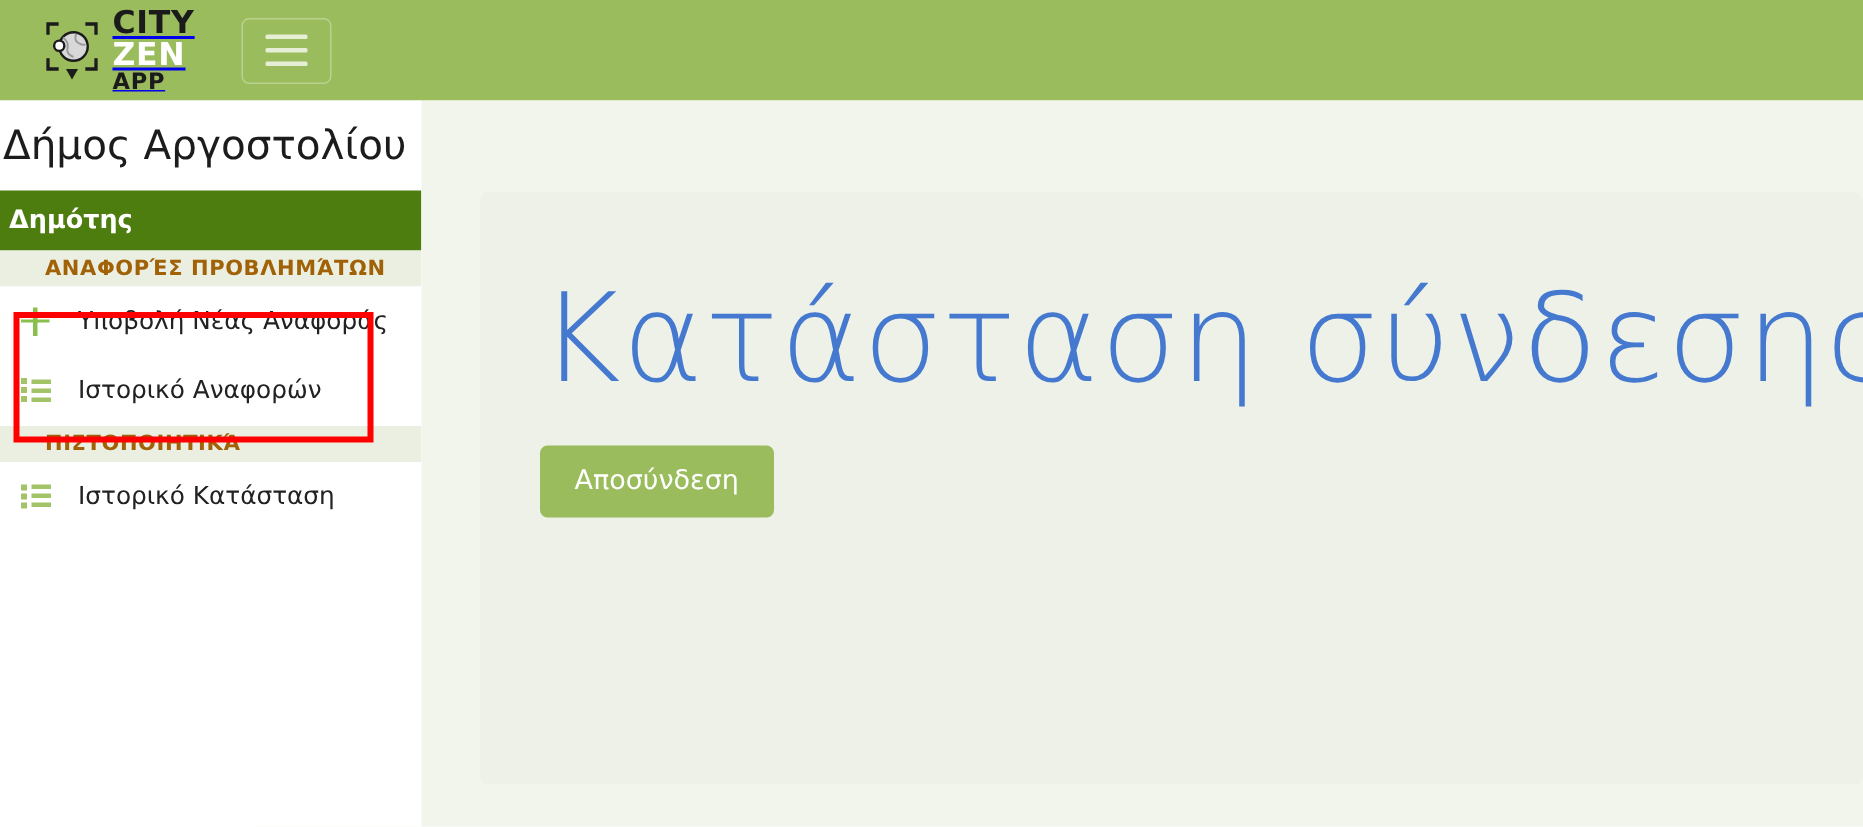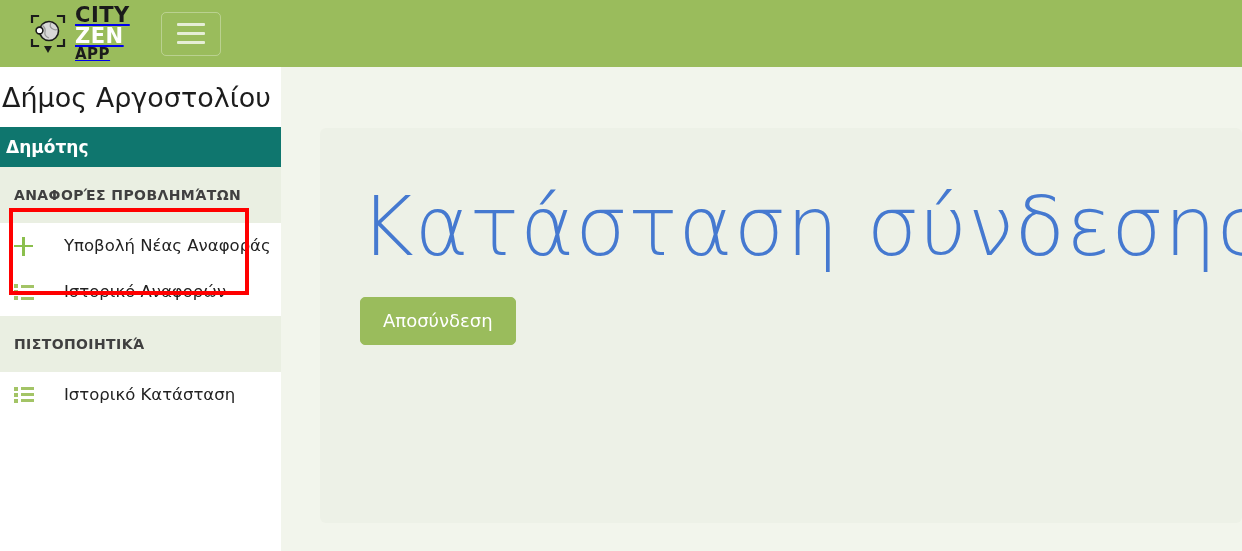--- a/index.html
+++ b/index.html
@@ -88,39 +88,39 @@
     align-items: center;
     padding-left: 2px;
     font-size: 27px;
     color: #1c1c1c;
     font-weight: 400;
     white-space: nowrap;
   }
 
   .sidebar-user {
     height: 40px;
-    background: #0f766e;
+    background: #4d7c0f;
     display: flex;
     align-items: center;
     padding-left: 6px;
     font-size: 17px;
     font-weight: bold;
     color: #ffffff;
   }
 
   .section-header {
-    height: 56px;
+    height: 24px;
     background: #EAEFE2;
     display: flex;
     align-items: center;
-    padding-left: 14px;
+    padding-left: 30px;
     font-size: 14px;
     font-weight: bold;
     letter-spacing: 0.4px;
-    color: #404040;
+    color: #a16207;
   }
 
   .nav-link {
     display: flex;
     align-items: flex-start;
     padding: 12px 8px 12px 14px;
     color: #222222;
     font-size: 16.5px;
     line-height: 1.35;
     text-decoration: none;
@@ -129,21 +129,21 @@
   }
   .nav-link .nav-icon {
     flex: 0 0 28px;
     width: 28px;
     height: 22px;
     display: flex;
     align-items: center;
     justify-content: flex-start;
     margin-right: 10px;
   }
-  .nav-link .nav-label { flex: 1 1 auto; margin-left: 12px; }
+  .nav-link .nav-label { flex: 1 1 auto; }
 
   
   .icon-plus {
     position: relative;
     width: 19px; height: 19px;
   }
   .icon-plus::before, .icon-plus::after {
     content: "";
     position: absolute;
     background: #8BBF4D;

